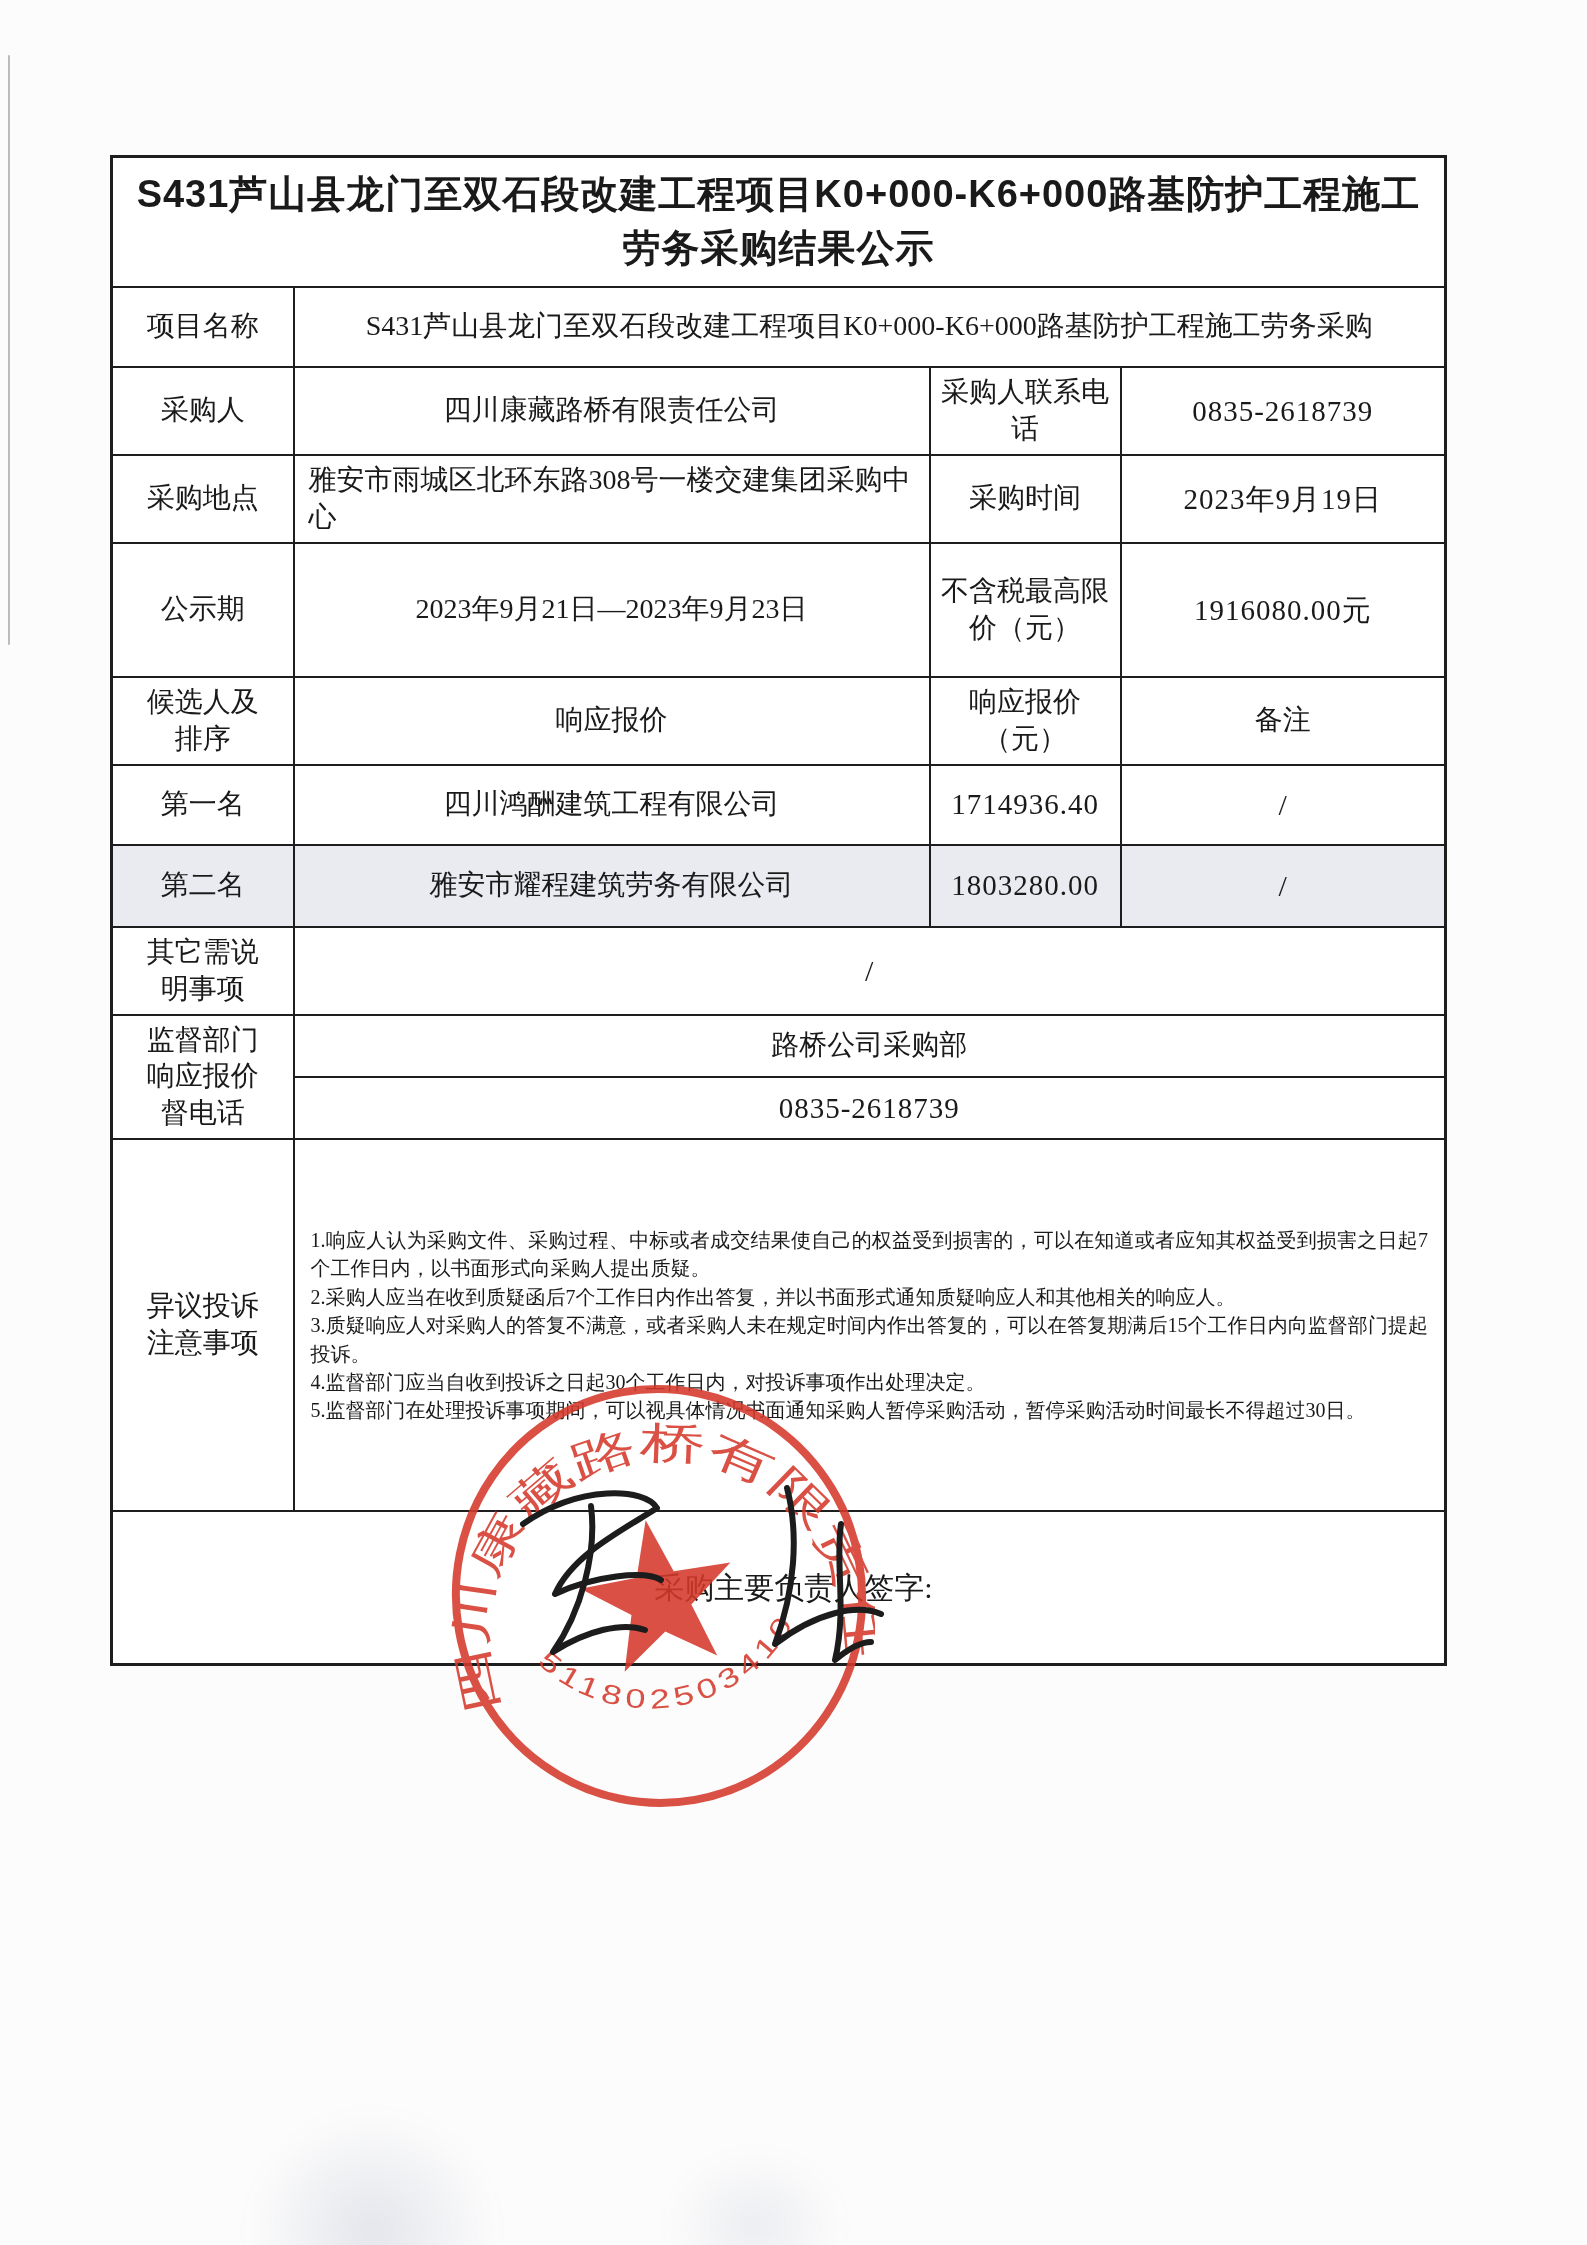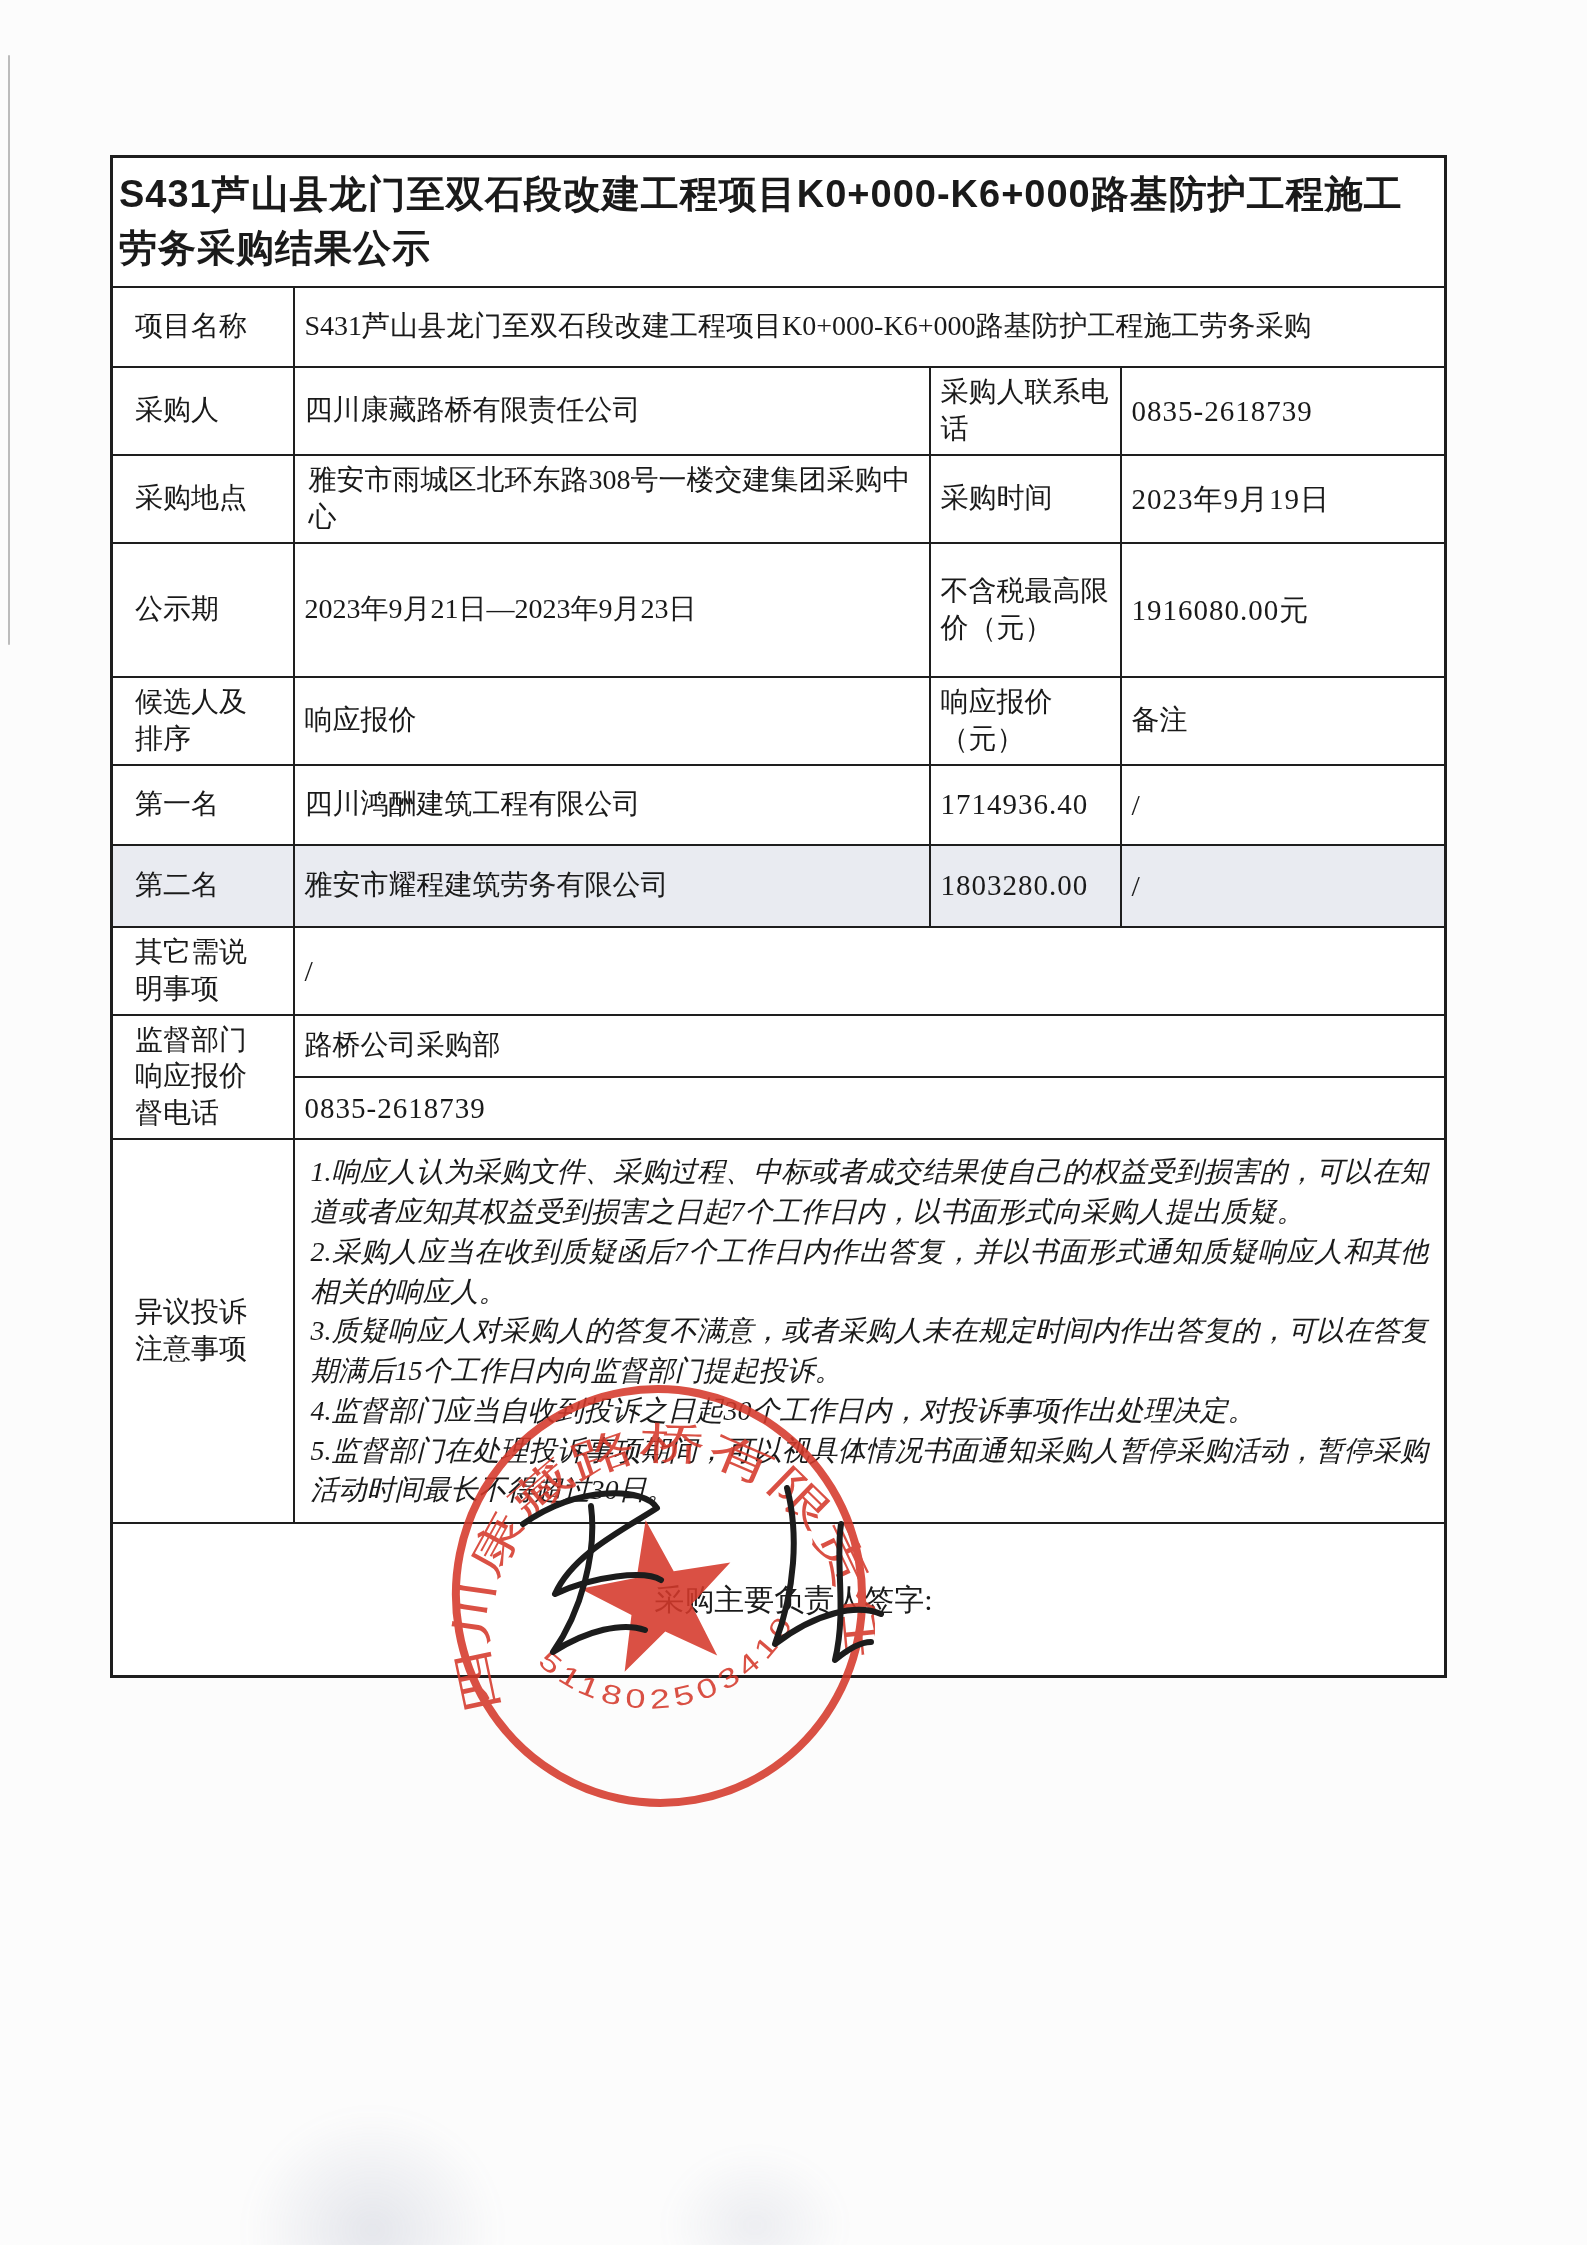--- a/index.html
+++ b/index.html
@@ -20,35 +20,35 @@
   .smudge2{left:665px;top:2150px;width:180px;height:150px;
     background:radial-gradient(ellipse at center,rgba(105,115,150,.11),rgba(105,115,150,0) 70%);}
 
   table.doc{
     position:absolute;left:110px;top:155px;width:1334px;
     border-collapse:collapse;table-layout:fixed;
     background:#fff;
   }
   table.doc,table.doc td{border:2.5px solid #1e1e1e;}
   table.doc{border-width:3px;}
-  td{vertical-align:middle;text-align:left;font-size:28px;line-height:1.32;
+  td{vertical-align:middle;text-align:center;font-size:28px;line-height:1.32;
      padding:6px 10px;word-break:break-all;}
   td.lbl{padding:6px 22px;}
   .title-cell{
     font-family:"Liberation Sans","DejaVu Sans",sans-serif;
     font-weight:bold;font-size:38px;line-height:1.42;letter-spacing:1px;
     padding:10px 6px;
   }
   .nowrap{white-space:nowrap;}
   .leftal{text-align:left;padding-left:14px;}
   .num{font-size:29px;letter-spacing:1px;}
   tr.shaded td{background:#e9ebf1;}
   .stack span{display:block;font-family:Liberation Serif, serif;}
   .obj-cell{text-align:left;vertical-align:middle;padding:12px 16px;}
-  .obj-line{font-size:28px;line-height:1.42;text-align:justify;font-style:italic;}
+  .obj-line{font-size:20px;line-height:1.42;text-align:justify;}
   .sig-cell{text-align:center;padding-left:40px;font-size:30px;}
   .slash{font-size:30px;}
 
   
   .seal{position:absolute;left:443px;top:1376px;width:432px;height:440px;
     z-index:5;pointer-events:none;opacity:.88;}
   .sig{position:absolute;left:495px;top:1462px;width:470px;height:240px;
     z-index:6;pointer-events:none;}
 </style>
 </head>

